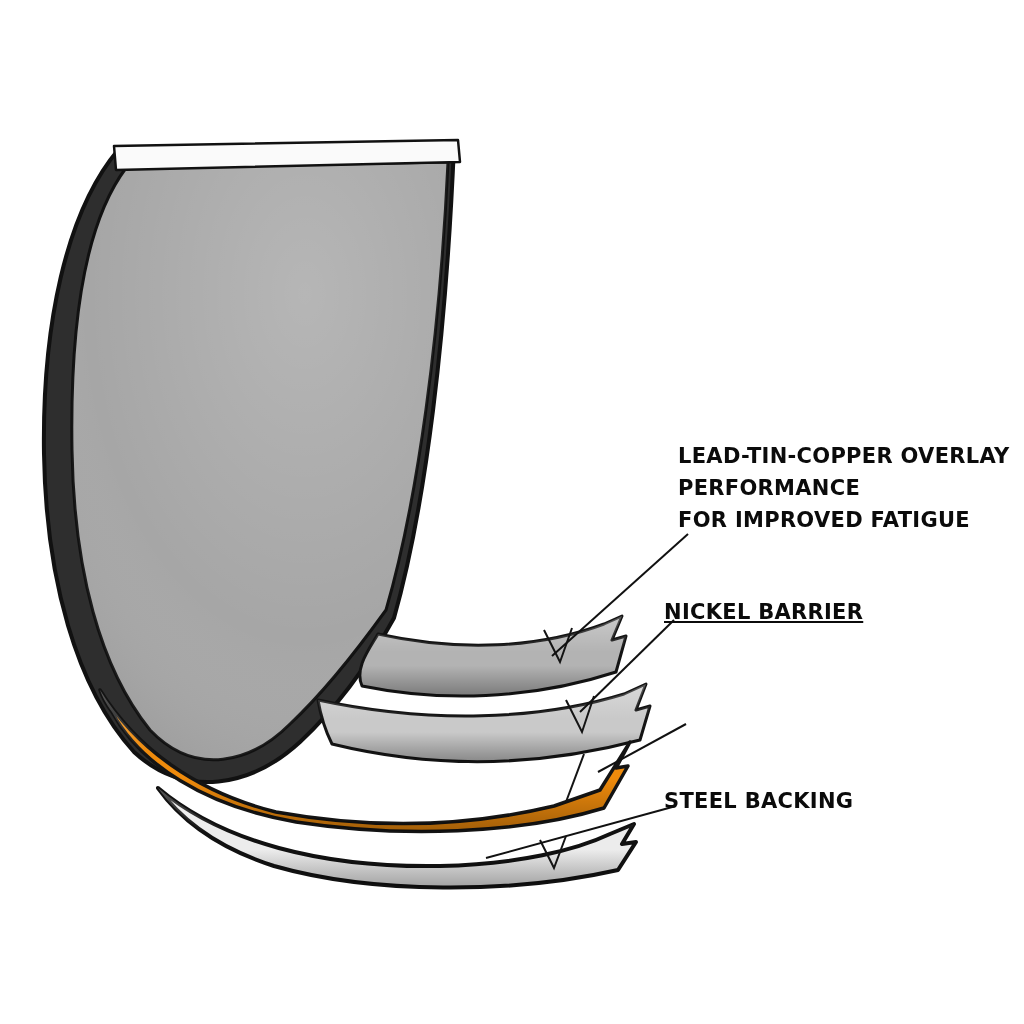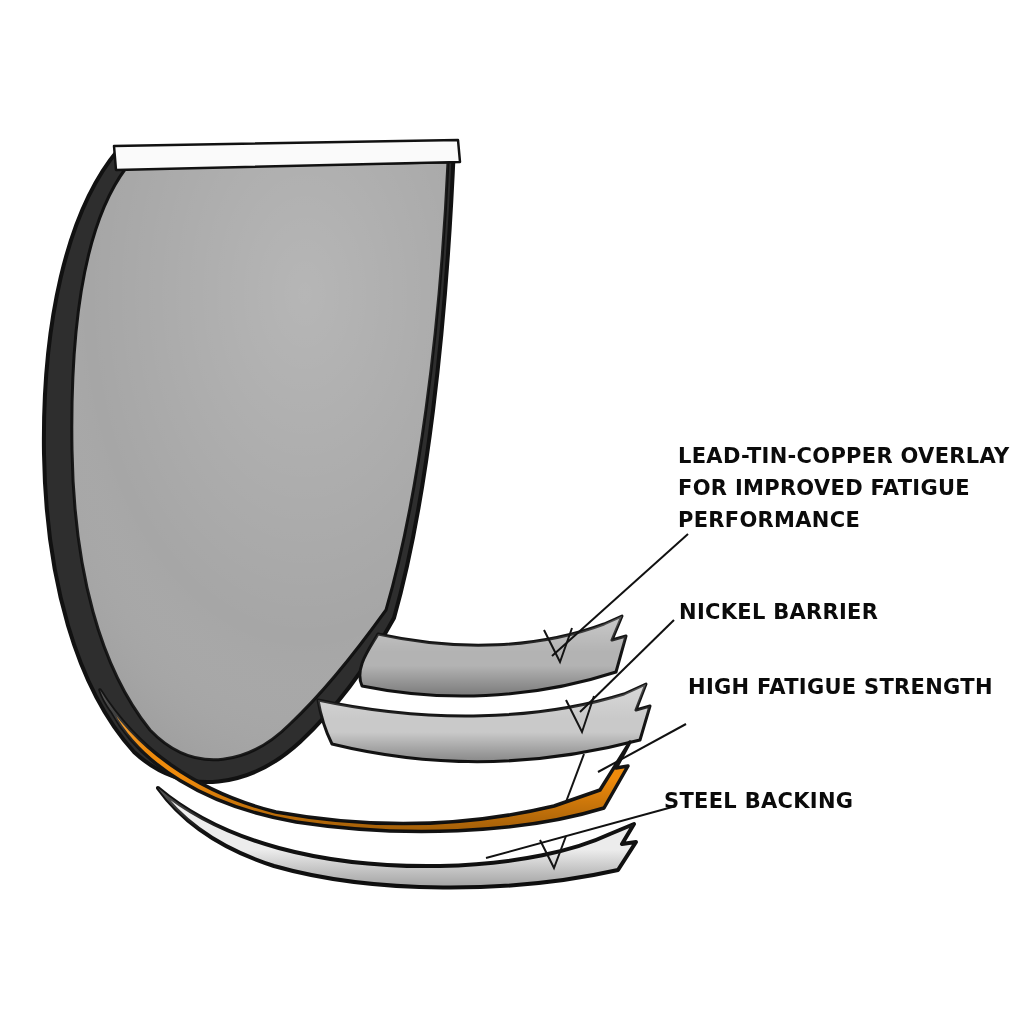--- a/index.html
+++ b/index.html
@@ -15,21 +15,21 @@
     position:absolute;
     font-weight:700;
     font-size:21px;
     line-height:32px;
     letter-spacing:.3px;
     color:#0b0b0b;
     white-space:nowrap;
   }
   .label div{white-space:nowrap;}
   #lab-overlay{left:678px;top:440px;}
-  #lab-nickel{left:679px;top:596px;}
+  #lab-nickel{left:664px;top:596px;text-decoration:underline;}
   #lab-copper{left:688px;top:671px;}
   #lab-steel{left:664px;top:785px;}
 </style>
 </head>
 <body>
 
 <div class="stage">
 
   <svg width="1024" height="1024" viewBox="0 0 1024 1024">
     <defs>
@@ -98,29 +98,28 @@
     <g stroke="#111111" stroke-width="2" fill="none">
       <line x1="688" y1="534" x2="552" y2="656"></line>
       <line x1="674" y1="620" x2="580" y2="712"></line>
       <line x1="686" y1="724" x2="598" y2="772"></line>
       <line x1="676" y1="806" x2="486" y2="858"></line>
     </g>
   </svg>
 
   <div class="label" id="lab-overlay">
     <div>LEAD-TIN-COPPER OVERLAY</div>
+    <div>PERFORMANCE</div>
     <div>FOR IMPROVED FATIGUE</div>
-    <div>PERFORMANCE</div>
   </div>
 
   <div class="label" id="lab-nickel">
     <div>NICKEL BARRIER</div>
   </div>
 
   <div class="label" id="lab-copper">
-    <div>HIGH FATIGUE STRENGTH</div>
   </div>
 
   <div class="label" id="lab-steel">
     <div>STEEL BACKING</div>
   </div>
 
 </div>
 
 </body></html>

